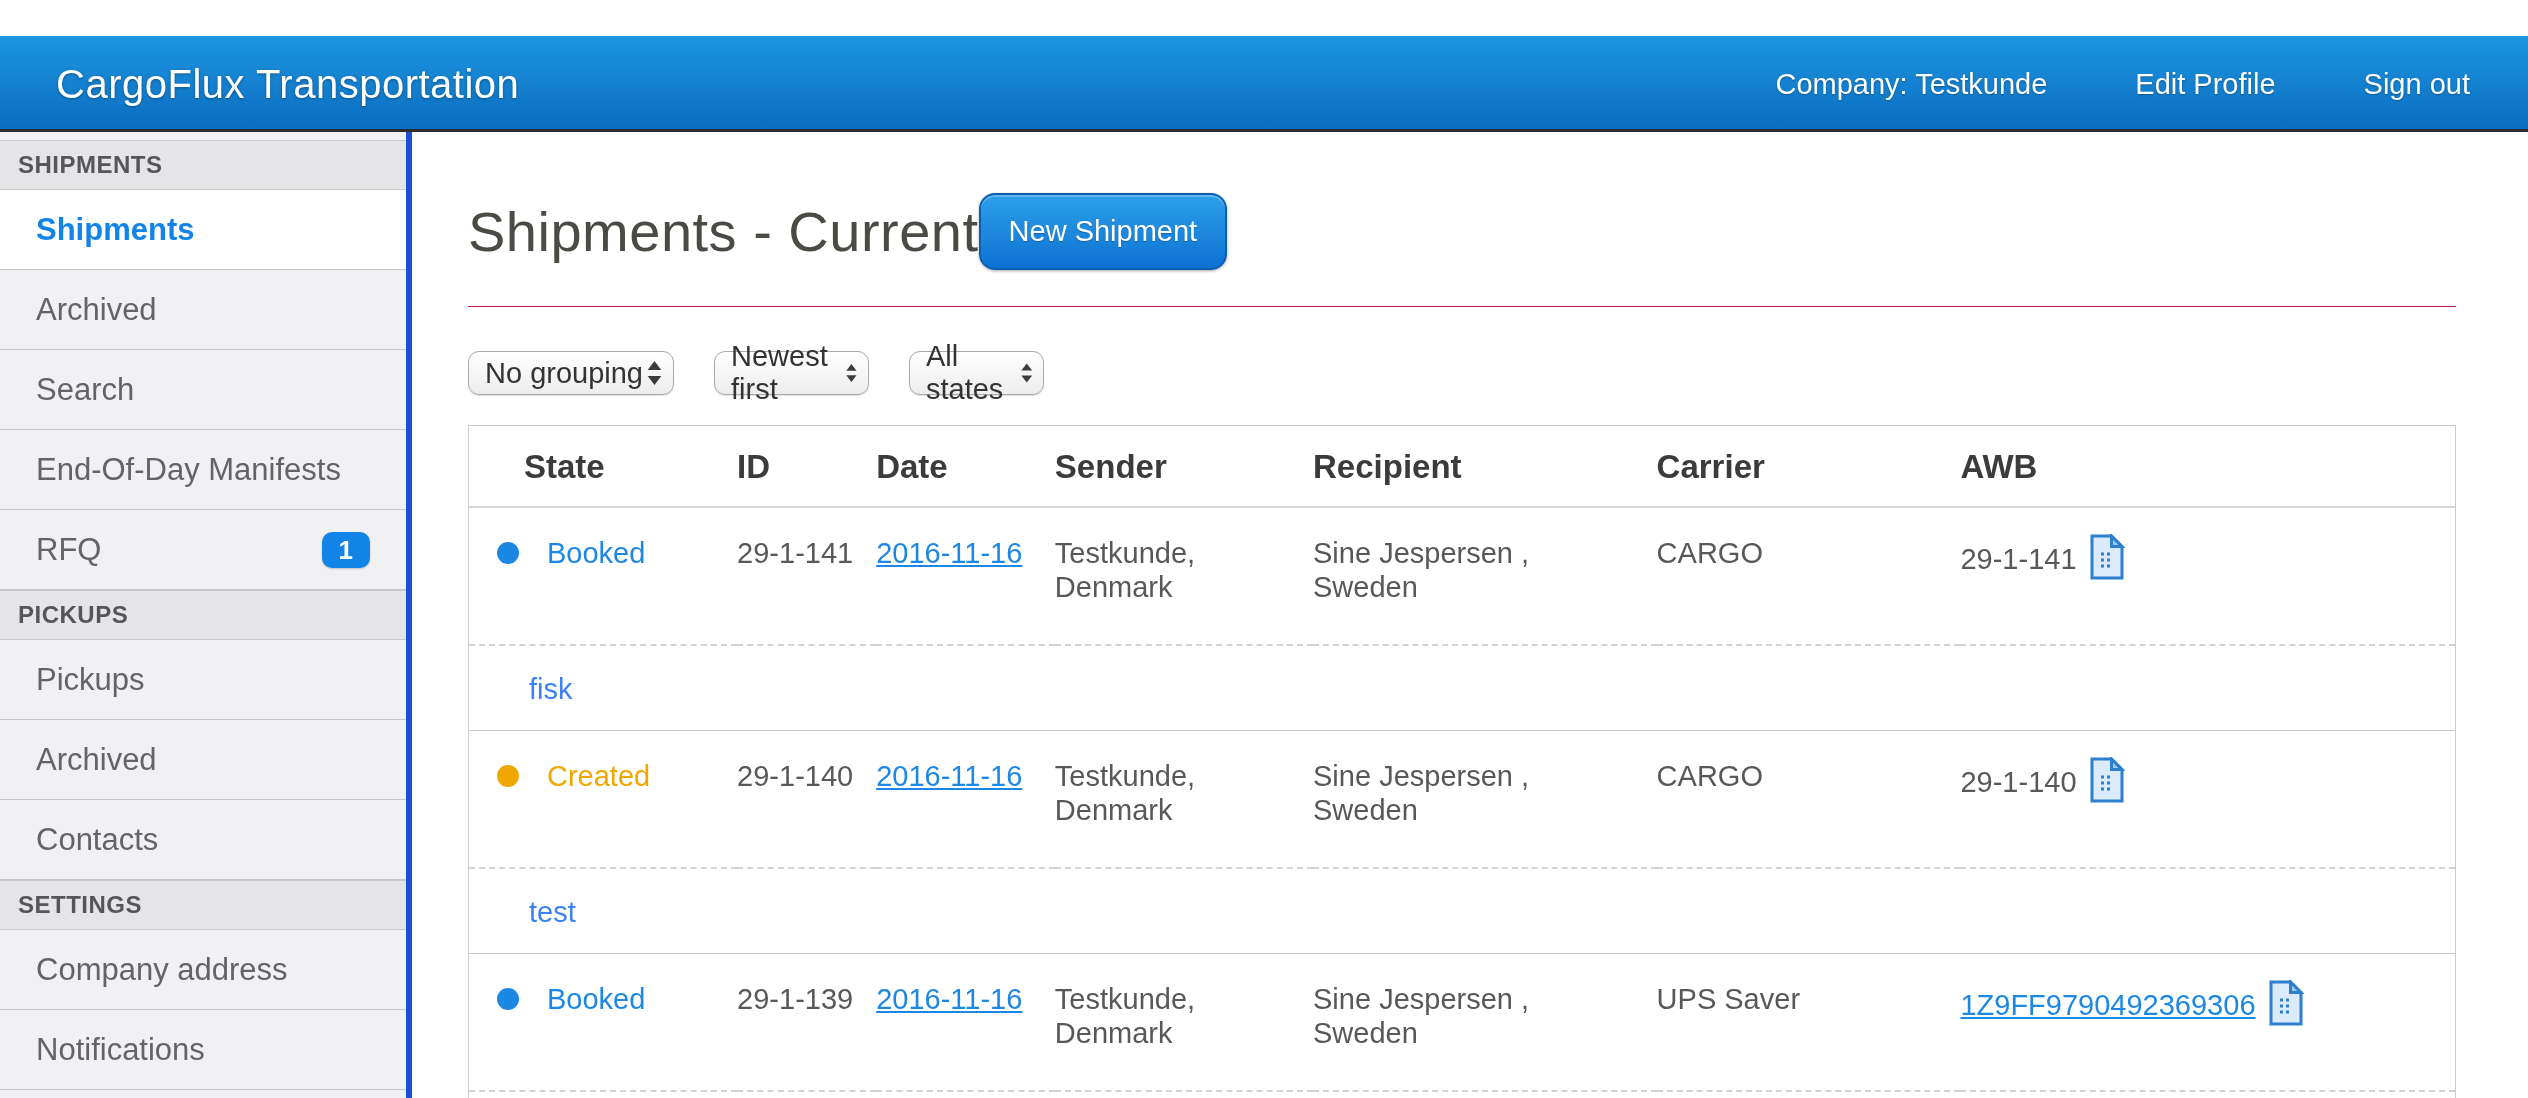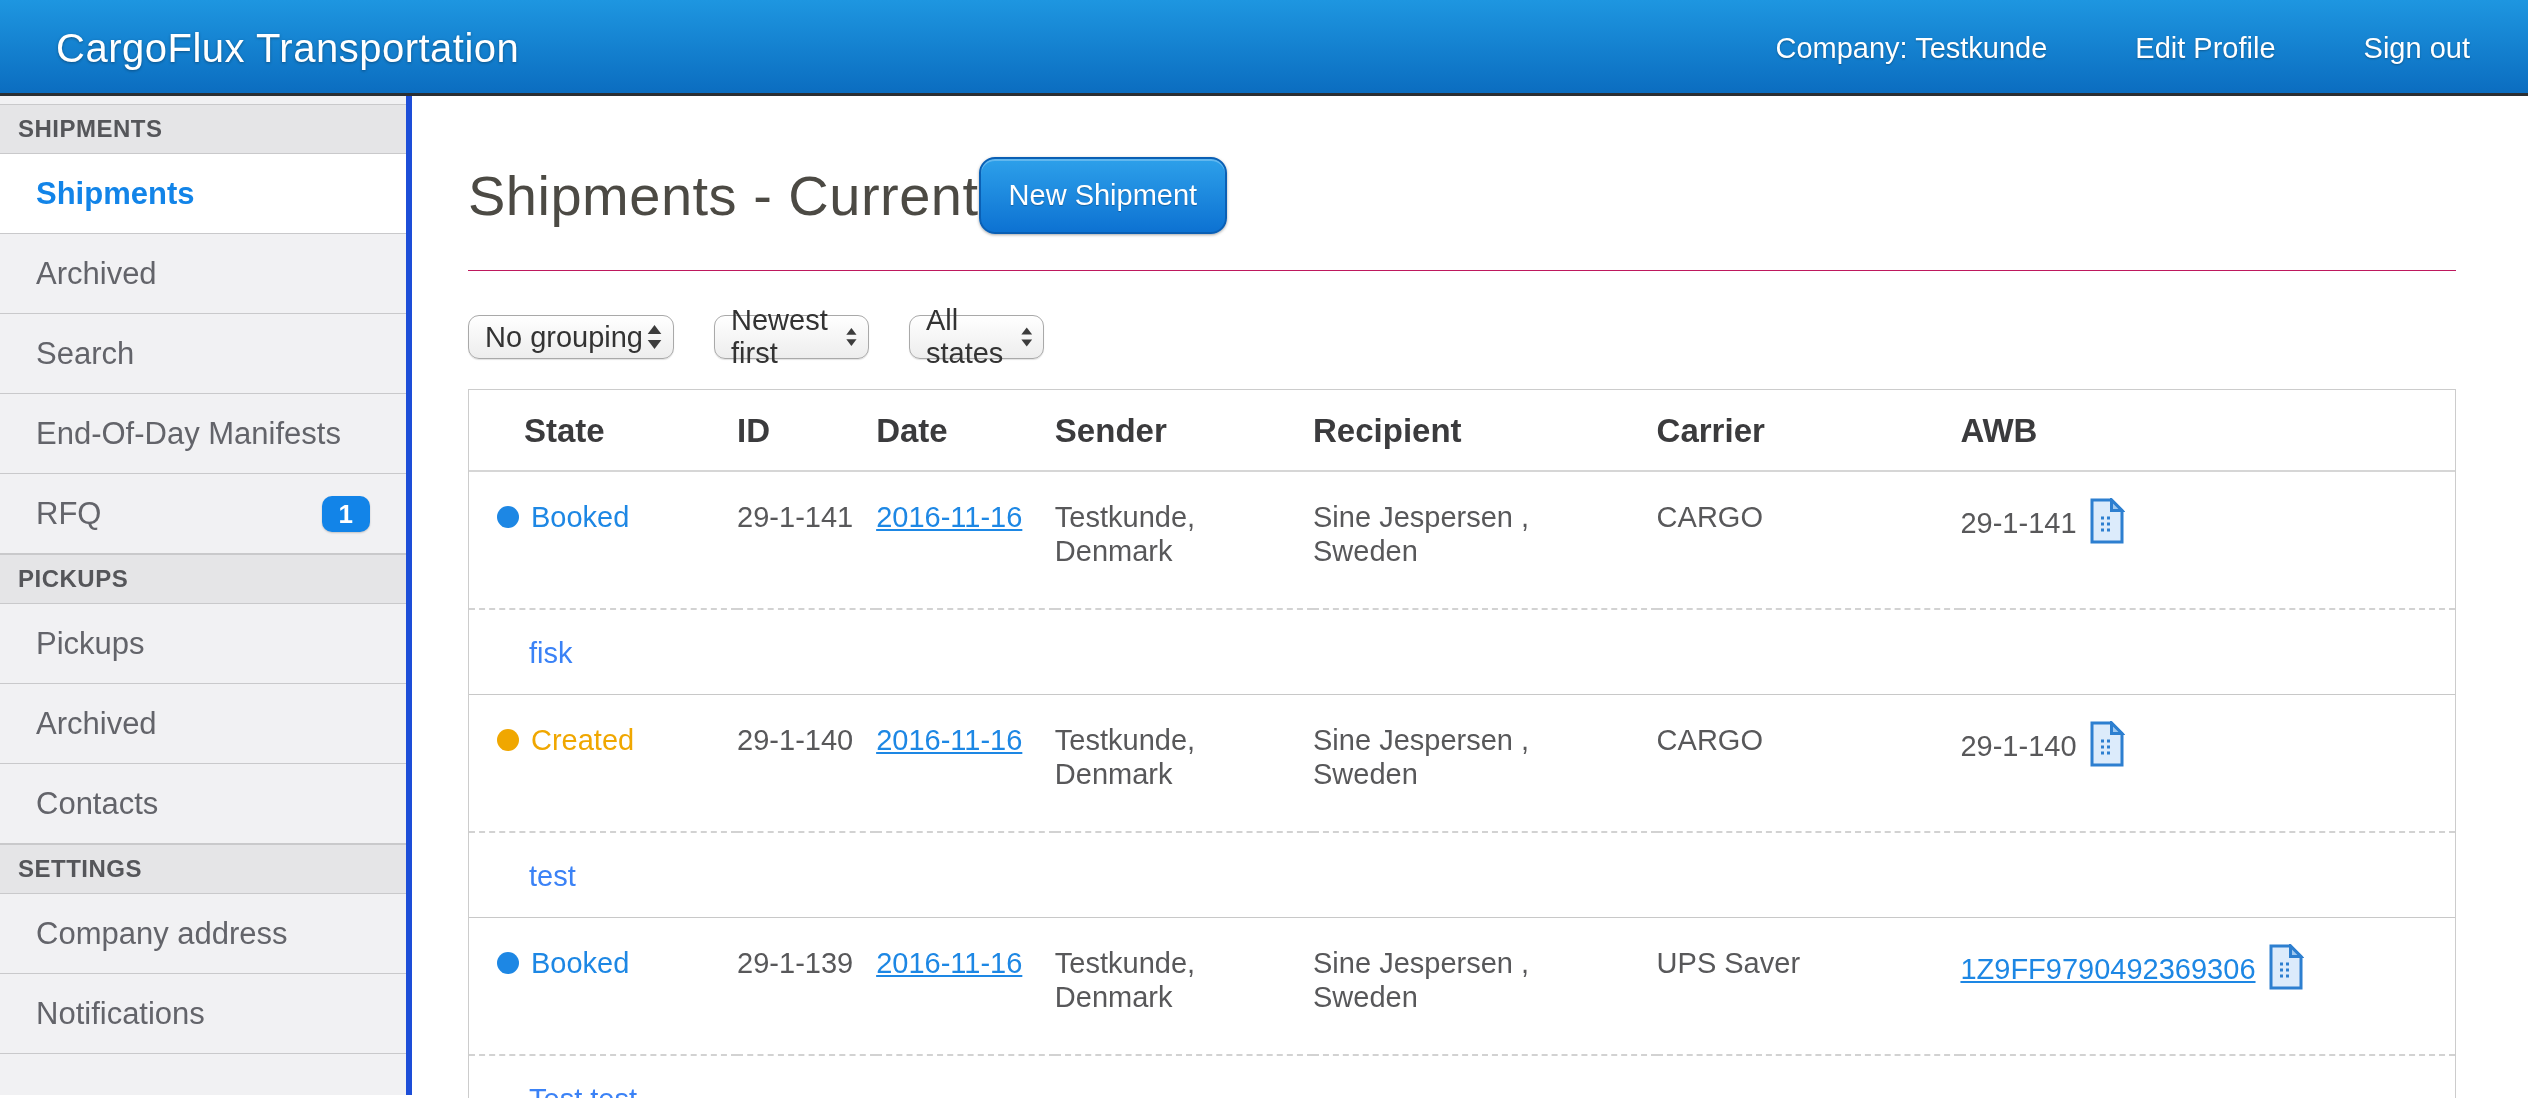--- a/index.html
+++ b/index.html
@@ -8,21 +8,21 @@
   :root {
     --accent:#1284e8; --link:#1d87e4; --hdr-top:#1e96e0; --hdr-bot:#0b6dc0;
     --border:#cccccc; --side-bg:#f1f1f3; --side-hdr-bg:#e5e5e7;
   }
 
   
   .app-header {
     height:96px; background:linear-gradient(to bottom, var(--hdr-top), var(--hdr-bot));
     border-bottom:3px solid #2b2f33;
     display:flex; align-items:center; justify-content:space-between;
-    padding:4px 58px 0 56px; color:#fff;
+    padding:4px 58px 0 56px; color:#fff;margin-top:36px;
   }
   .brand { font-size:40px; font-weight:400; letter-spacing:0.5px;
            text-shadow:0 1px 3px rgba(0,0,0,0.35); }
   .top-nav { display:flex; align-items:center; gap:88px;justify-content:center; }
   .top-nav a { color:#fff; font-size:29px; text-decoration:none;
                text-shadow:0 1px 2px rgba(0,0,0,0.3); cursor:pointer; }
 
   
   .layout { display:flex; height:999px; }
 
@@ -87,21 +87,21 @@
     text-align:left; font-size:33px; font-weight:bold; color:#3b3b3d;
     padding:22px 0 20px 0; border-bottom:2px solid #d6d6d6;
   }
   thead th:first-child { padding-left:55px; }
   tbody td { vertical-align:top; font-size:29px; color:#58585a; line-height:34px; }
   tr.ship-row td { padding-top:28px; padding-bottom:40px;
                    border-bottom:2px dashed #d2d2d2; }
   tr.ship-row td.cell-state { padding-left:28px; }
   tr.comment-row td { padding:26px 0 24px 60px; border-bottom:1px solid #c8c8c8;
                       font-size:29px; color:#3b82f6; }
-  .state-flex { display:flex; align-items:center; gap:12px; }
+  .state-flex { display:flex; align-items:center; gap:28px; }
   .dot { width:22px; height:22px; border-radius:50%; flex:0 0 22px; }
   a.date-link, a.awb-link { color:var(--link); text-decoration:underline; cursor:pointer; }
   .awb-flex { display:flex; align-items:flex-start; gap:12px; padding-top:6px; }
   .doc-icon { flex:0 0 auto; margin-top:-8px; cursor:pointer; }
 </style>
 </head>
 <body>
 
 <div class="app-header">
   <div class="brand">CargoFlux Transportation</div>

